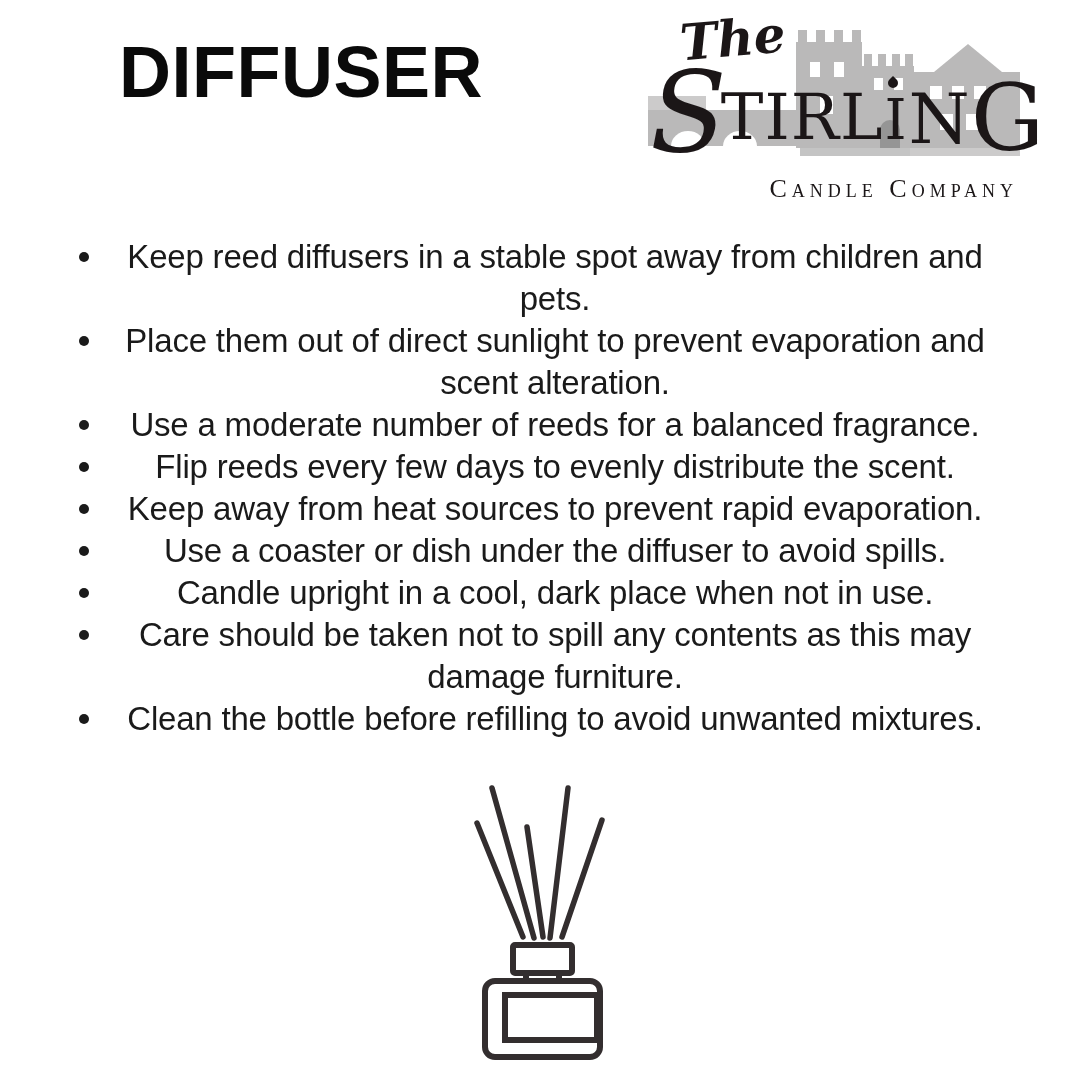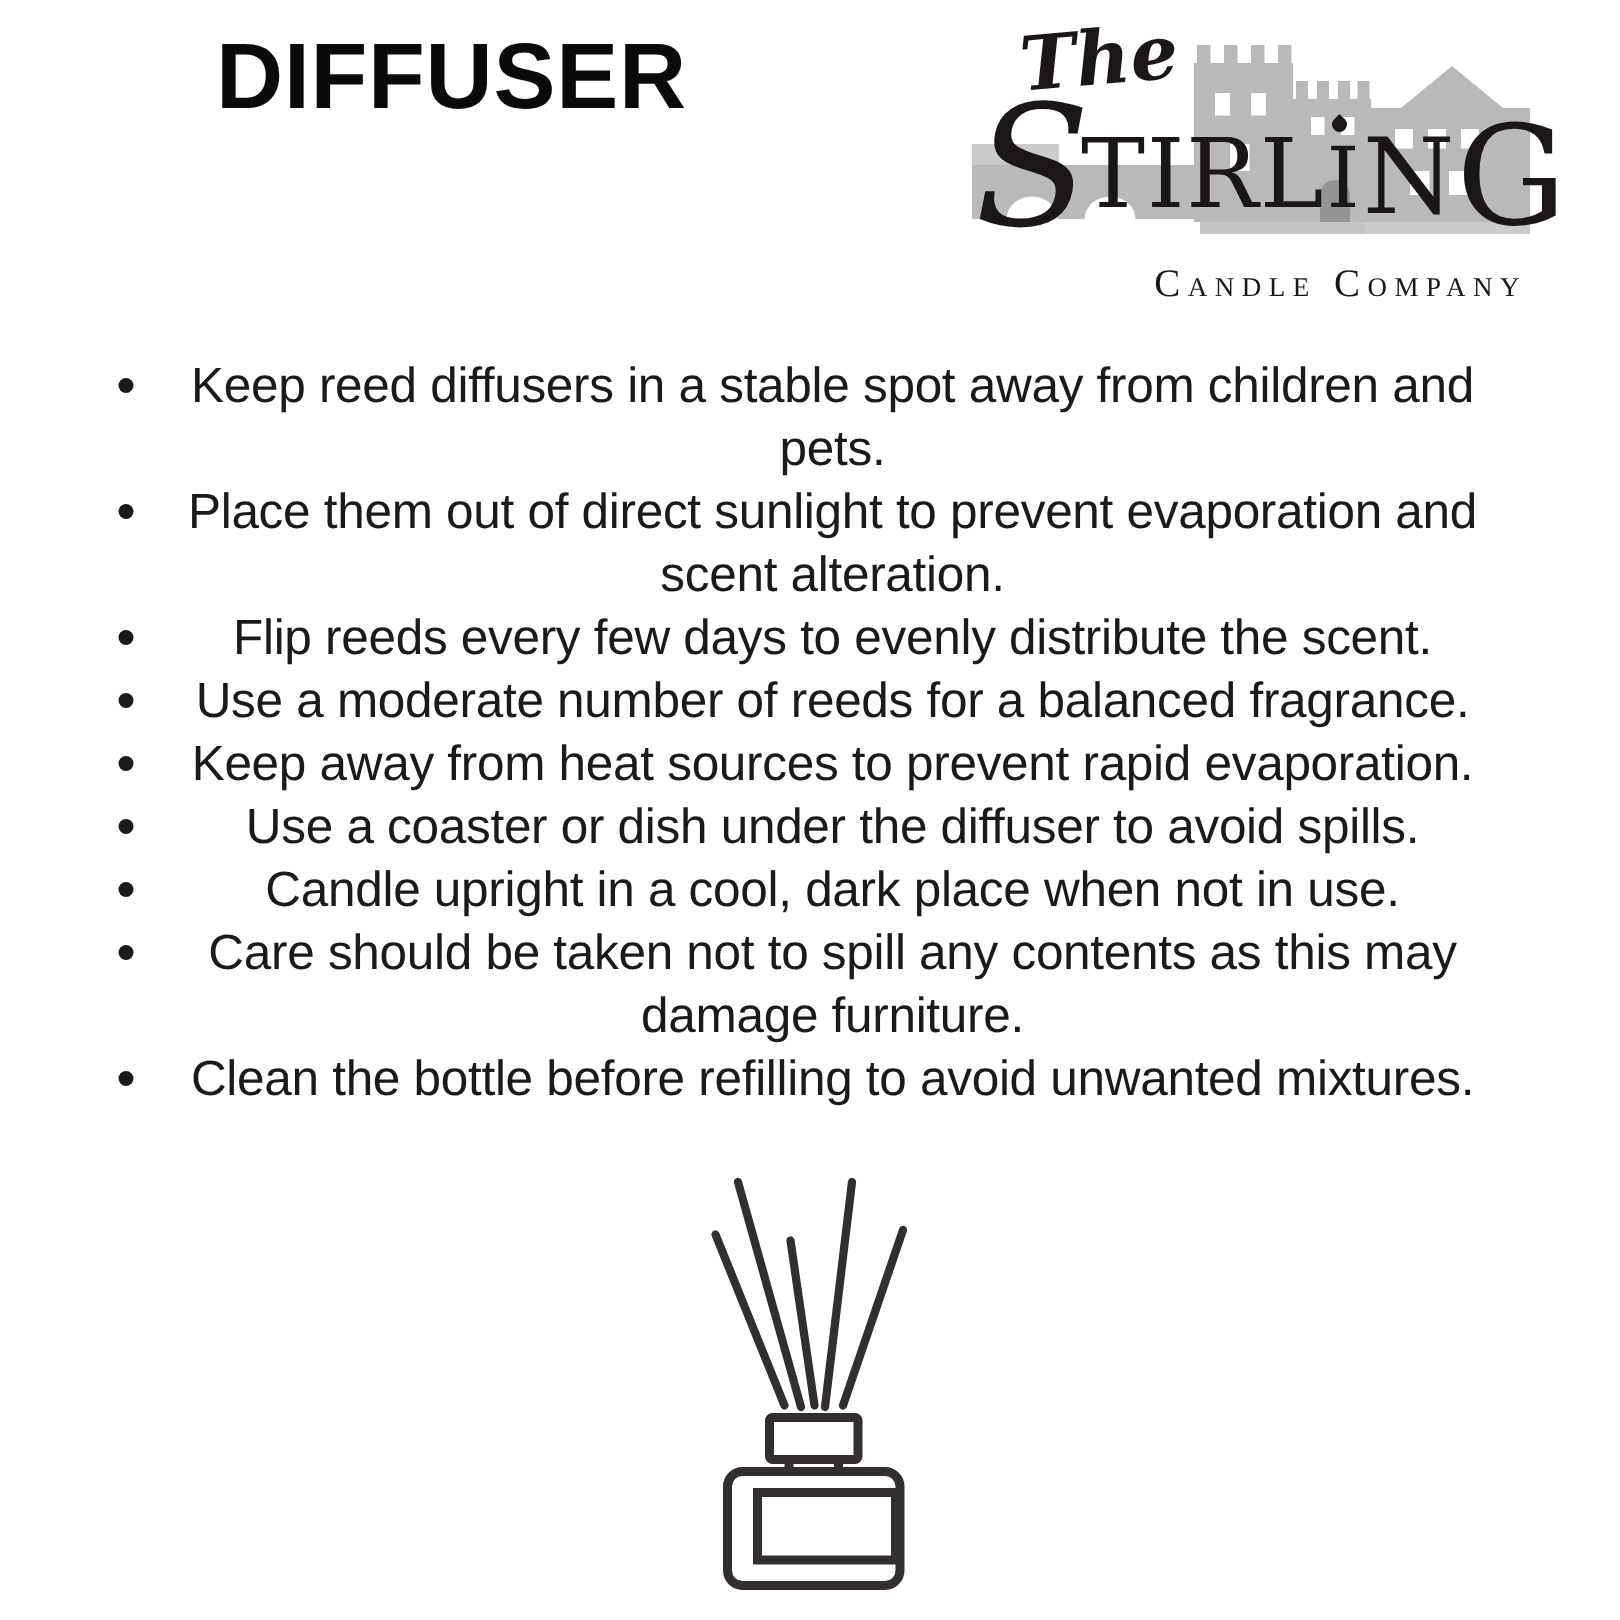--- a/index.html
+++ b/index.html
@@ -4,22 +4,22 @@
 <style>
   html,body{margin:0;padding:0;background:#e8e8e8;}
   .canvas{
     position:relative;width:1080px;height:1080px;margin:0 auto;
     background:var(--background,#ffffff);
     font-family:"Liberation Sans",sans-serif;overflow:hidden;
   }
 
   
   .title-block{
-    position:absolute;left:36px;top:12px;width:530px;
-    text-align:center;font-weight:700;font-size:62px;line-height:80px;
+    position:absolute;left:36px;top:32px;width:530px;
+    text-align:center;font-weight:700;font-size:72px;line-height:80px;
     letter-spacing:.5px;color:var(--title,#0a0a0a);
   }
 
   
   .logo{position:absolute;left:648px;top:14px;width:372px;height:196px;color:var(--logo-ink,#1b1617);}
   .castle{position:absolute;left:0;top:0;width:372px;height:190px;color:var(--castle-gray,#b5b4b4);opacity:.93;}
   .castle .shadow{fill:var(--castle-shadow,#8d8d8d);}
   .logo-the{
     position:absolute;left:32px;top:0;z-index:2;
     font-family:"DejaVu Serif",serif;font-style:italic;font-weight:700;
@@ -115,22 +115,22 @@
       <span class="glyph-i"><span class="flame"></span><span>I</span></span>
       <span class="glyph-n">N</span>
       <span class="glyph-g">G</span>
     </div>
     <div class="logo-sub">Candle Company</div>
   </div>
 
   <ul class="care-list">
     <li>Keep reed diffusers in a stable spot away from children and pets.</li>
     <li>Place them out of direct sunlight to prevent evaporation and scent alteration.</li>
+    <li>Use a moderate number of reeds for a balanced fragrance.</li>
     <li>Flip reeds every few days to evenly distribute the scent.</li>
-    <li>Use a moderate number of reeds for a balanced fragrance.</li>
     <li>Keep away from heat sources to prevent rapid evaporation.</li>
     <li>Use a coaster or dish under the diffuser to avoid spills.</li>
     <li>Candle upright in a cool, dark place when not in use.</li>
     <li>Care should be taken not to spill any contents as this may damage furniture.</li>
     <li>Clean the bottle before refilling to avoid unwanted mixtures.</li>
   </ul>
 
   <div class="diffuser">
     <svg width="170" height="290" viewBox="0 0 170 290" fill="none" stroke="currentColor" aria-hidden="true">
       <g stroke-width="5.5" stroke-linecap="round">

